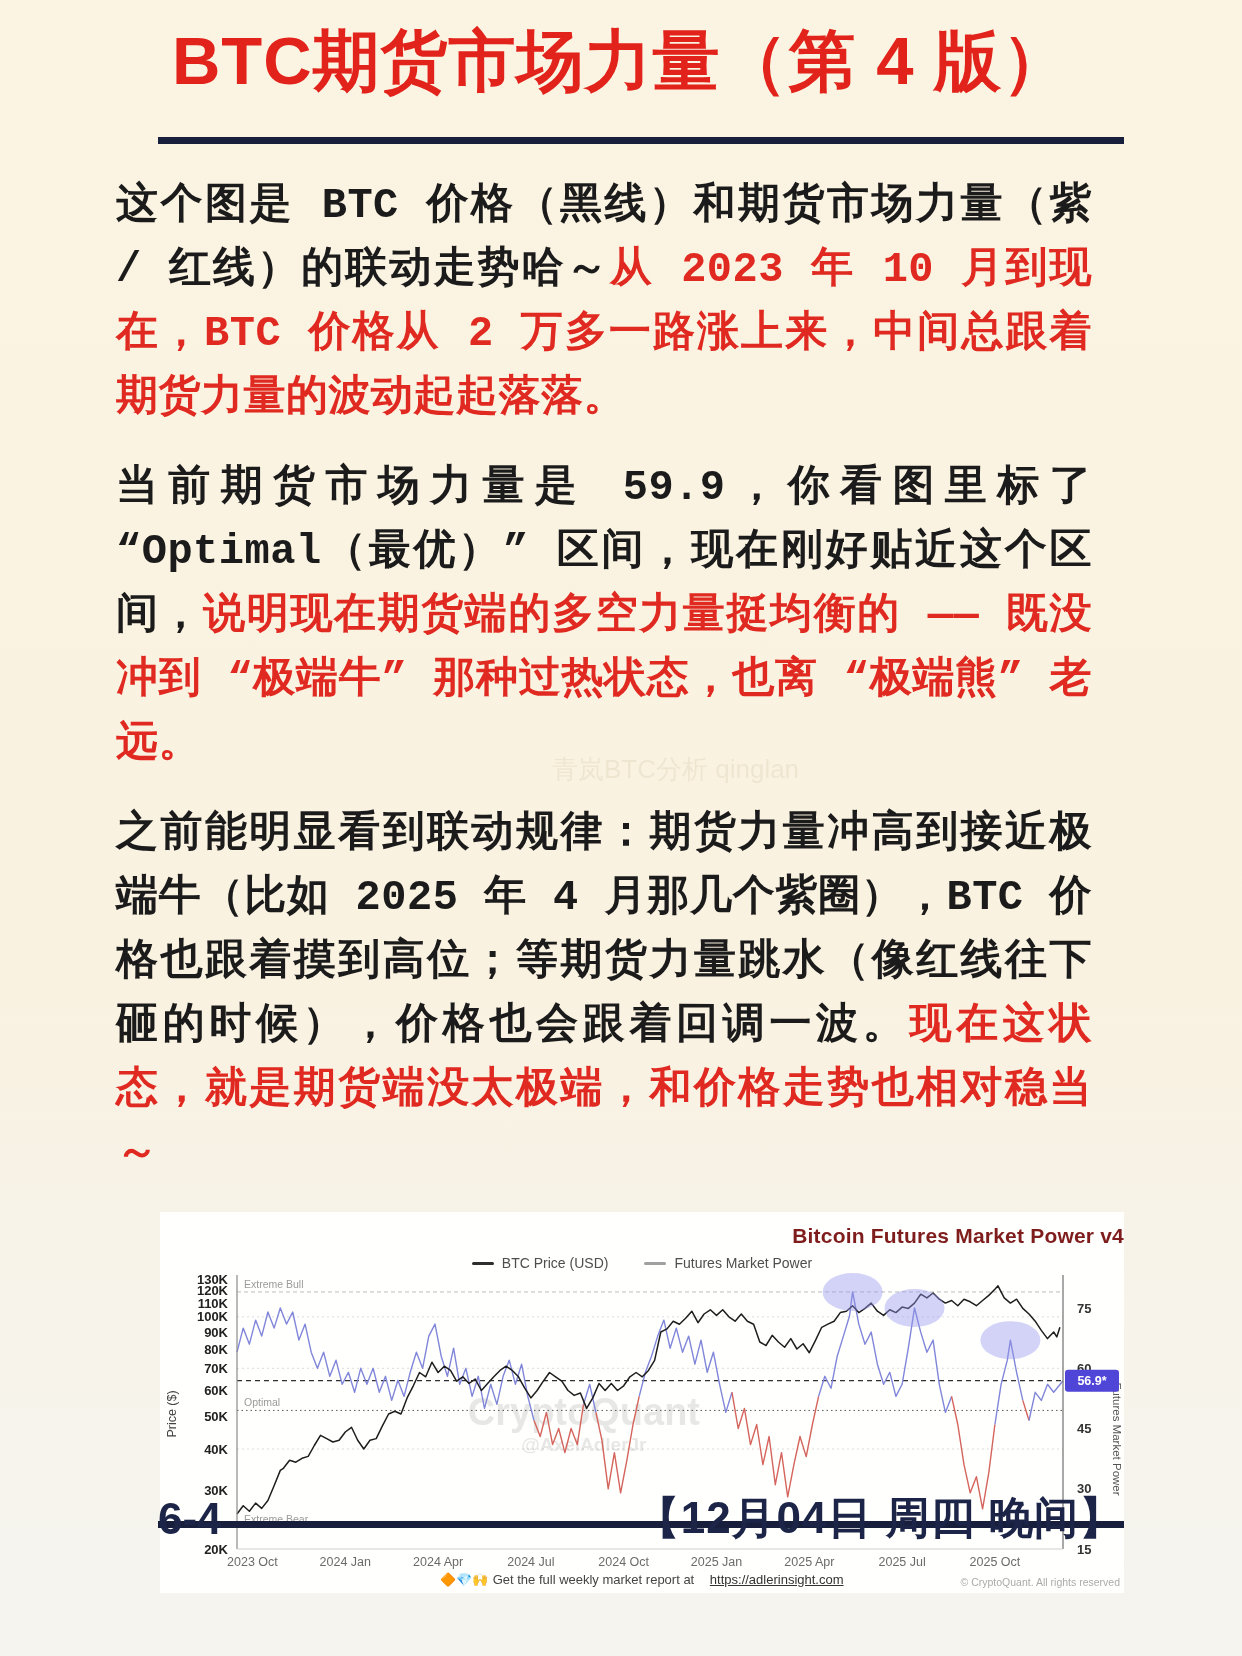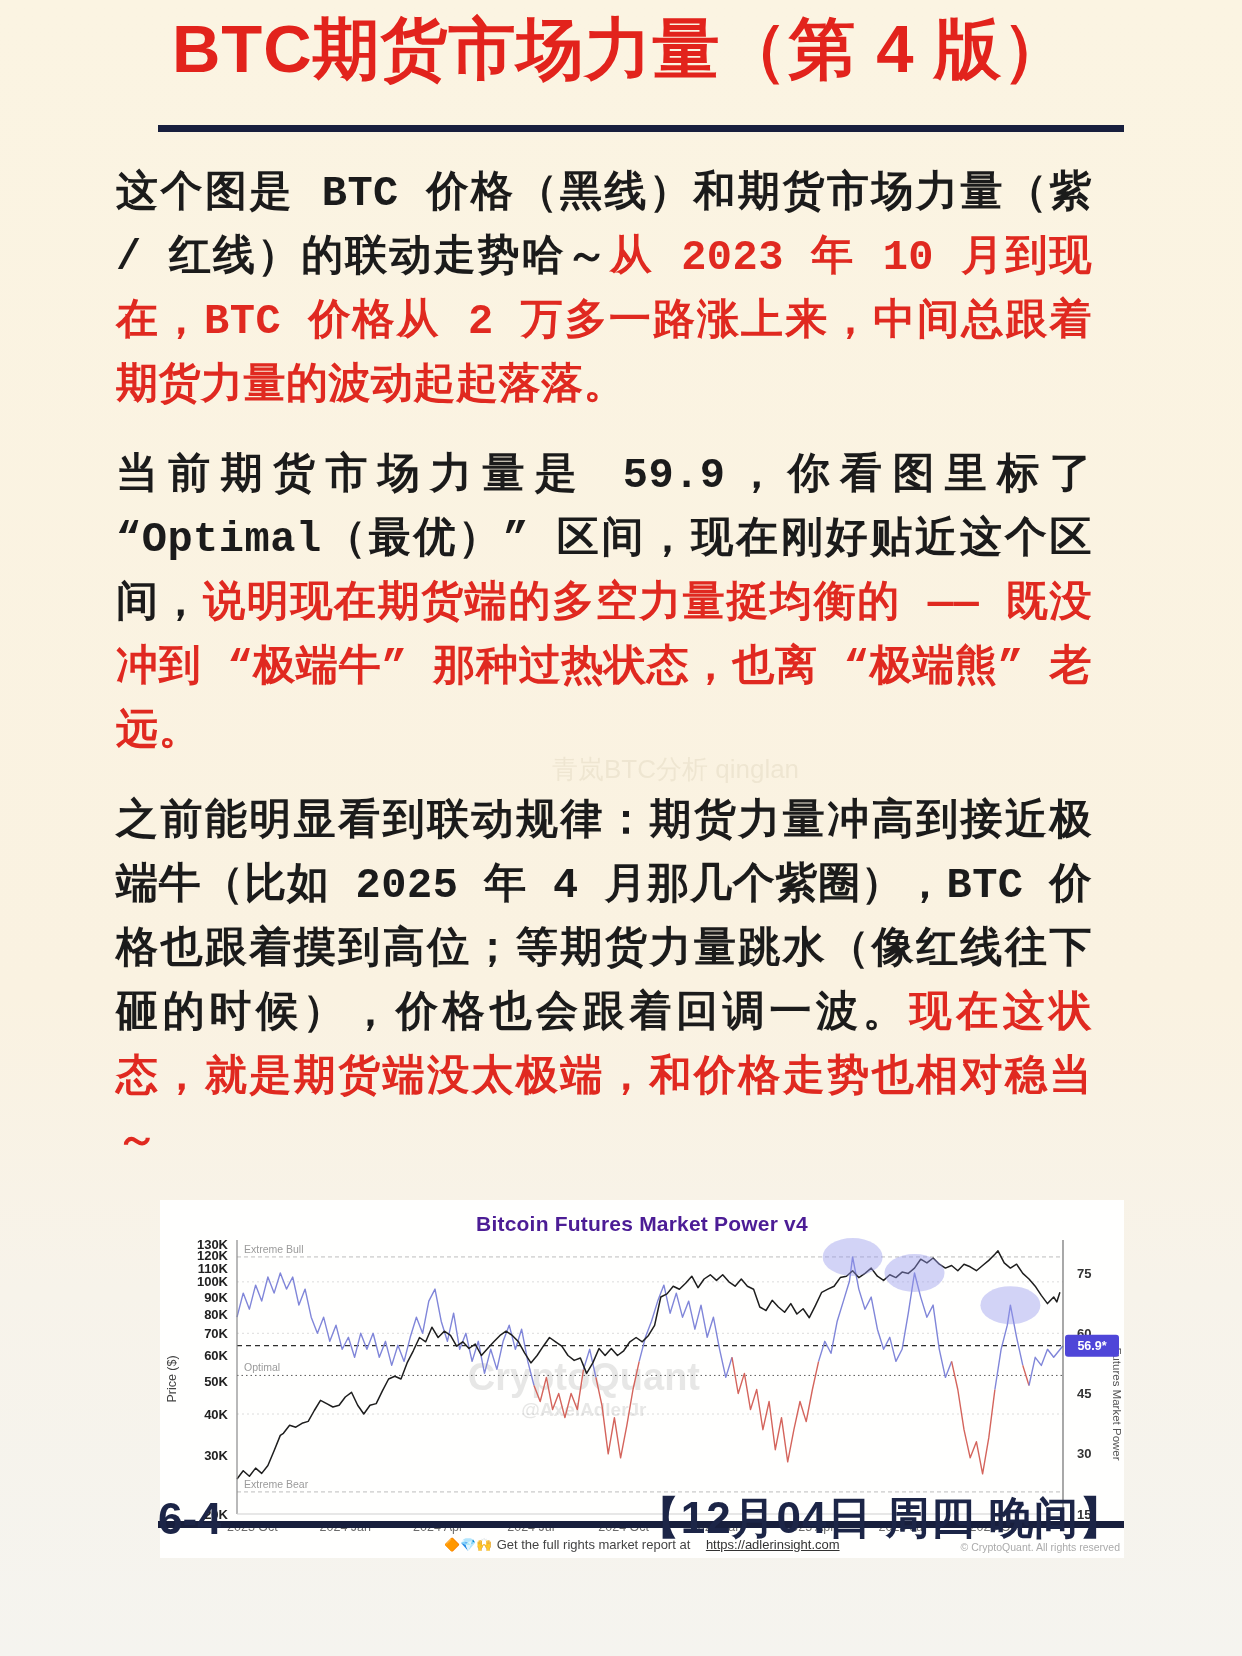--- a/index.html
+++ b/index.html
@@ -1,29 +1,29 @@
 <!DOCTYPE html>
 <html><head>
 <meta charset="utf-8">
 <style>
   html,body{margin:0;padding:0;background:#e9e9e9;}
   .page{position:relative;width:1242px;height:1656px;margin:0 auto;overflow:hidden;
     background:linear-gradient(180deg,#fbf4e2 0%,#faf2e1 60%,#f7f3ea 78%,#f5f4ef 100%);
     font-family:"Liberation Sans","DejaVu Sans",sans-serif;}
-  .title{margin:4px;text-align:center;font-size:67px;font-weight:800;
+  .title{margin:16px;text-align:center;font-size:67px;font-weight:800;
     color:#e2231c;letter-spacing:1px;}
   .rule{height:7px;background:#181f3d;margin:30px 0 0 158px;width:966px;}
   .content{margin:30px 150px 0 116px;font-family:Liberation Mono, monospace;}
   p.para{font-size:42px;line-height:64px;margin:0 0 26px 0;text-align:justify;
     color:#1b1b1b;font-weight:600;letter-spacing:0.5px;}
   .red{color:#e02920;}
   .page-watermark{position:absolute;top:752px;left:552px;font-size:26px;color:#8a7a4a;
     opacity:0.10;pointer-events:none;white-space:nowrap;}
   .chart-card{margin:0 0 0 160px;width:964px;background:#fffffe;padding-top:12px;}
-  .chart-title{text-align:center;font-size:21px;font-weight:700;color:#4c1d95;letter-spacing:0.2px;}
+  .chart-title{text-align:right;font-size:21px;font-weight:700;color:#7f1d1d;letter-spacing:0.2px;}
   .chart-legend{display:flex;justify-content:center;gap:36px;margin-top:7px;font-size:14px;
     color:#4e4e4e;align-items:center;height:16px;}
   .legend-item{display:flex;align-items:center;}
   .swatch{display:inline-block;width:22px;height:3px;margin-right:8px;border-radius:2px;}
   svg{display:block;}
   .chart-foot{position:relative;height:22px;font-size:13px;color:#444;}
   .foot-center{position:absolute;left:50%;transform:translateX(-50%);top:1px;white-space:nowrap;}
   .foot-link{text-decoration:underline;color:#333;cursor:pointer;padding-left:12px;}
   .foot-right{position:absolute;right:4px;top:5px;font-size:10.5px;color:#ababab;white-space:nowrap;}
   .rule2{position:absolute;top:1521px;left:158px;width:966px;height:7px;background:#181f3d;}
@@ -44,20 +44,30 @@
   <div class="content">
     <p class="para"><span>这个图是 BTC 价格（黑线）和期货市场力量（紫 / 红线）的联动走势哈～</span><span class="red">从 2023 年 10 月到现在，BTC 价格从 2 万多一路涨上来，中间总跟着期货力量的波动起起落落。</span></p>
     <p class="para"><span>当前期货市场力量是 59.9，你看图里标了 “Optimal（最优）” 区间，现在刚好贴近这个区间，</span><span class="red">说明现在期货端的多空力量挺均衡的 —— 既没冲到 “极端牛” 那种过热状态，也离 “极端熊” 老远。</span></p>
     <p class="para"><span>之前能明显看到联动规律：期货力量冲高到接近极端牛（比如 2025 年 4 月那几个紫圈），BTC 价格也跟着摸到高位；等期货力量跳水（像红线往下砸的时候），价格也会跟着回调一波。</span><span class="red">现在这状态，就是期货端没太极端，和价格走势也相对稳当～</span></p>
   </div>
 
   <div class="page-watermark">青岚BTC分析 qinglan</div>
 
   <div class="chart-card">
     <div class="chart-title">Bitcoin Futures Market Power v4</div>
+    <div class="chart-legend">
+      <span class="legend-item">
+          <span class="swatch" style="background: rgb(46, 46, 46);"></span>
+          <span>BTC Price (USD)</span>
+        </span>
+      <span class="legend-item">
+          <span class="swatch" style="background: rgb(160, 160, 160);"></span>
+          <span>Futures Market Power</span>
+        </span>
+    </div>
     <svg id="plot" width="964" height="300" viewBox="0 0 964 300">
         <line x1="77" x2="903" y1="45.84499894293421" y2="45.84499894293421" stroke="#dcdcdc" stroke-width="1" stroke-dasharray="2,3"></line>
         <line x1="77" x2="903" y1="97.29393732533715" y2="97.29393732533715" stroke="#dcdcdc" stroke-width="1" stroke-dasharray="2,3"></line>
         <line x1="77" x2="903" y1="178.01628320521797" y2="178.01628320521797" stroke="#dcdcdc" stroke-width="1" stroke-dasharray="2,3"></line>
         <line x1="77" x2="903" y1="20.933333333333337" y2="20.933333333333337" stroke-width="1" stroke="#bdbdbd" stroke-dasharray="4,3"></line>
         <text x="84" y="16.933333333333337" font-size="10.5" fill="#9b9b9b" text-anchor="start">Extreme Bull</text>
         <line x1="77" x2="903" y1="139.425" y2="139.425" stroke-width="1" stroke="#5a5a5a" stroke-dasharray="1.5,3"></line>
         <text x="84" y="135.425" font-size="10.5" fill="#9b9b9b" text-anchor="start">Optimal</text>
         <line x1="77" x2="903" y1="255.90833333333333" y2="255.90833333333333" stroke-width="1" stroke="#bdbdbd" stroke-dasharray="4,3"></line>
         <text x="84" y="251.90833333333333" font-size="10.5" fill="#9b9b9b" text-anchor="start">Extreme Bear</text>
@@ -107,21 +117,21 @@
         <text x="556.5131086142321" y="295" font-size="12.5" fill="#6b6b6b" text-anchor="middle">2025 Jan</text>
         <text x="649.3220973782771" y="295" font-size="12.5" fill="#6b6b6b" text-anchor="middle">2025 Apr</text>
         <text x="742.131086142322" y="295" font-size="12.5" fill="#6b6b6b" text-anchor="middle">2025 Jul</text>
         <text x="834.940074906367" y="295" font-size="12.5" fill="#6b6b6b" text-anchor="middle">2025 Oct</text>
         <text x="0" y="0" font-size="12.5" fill="#444" text-anchor="middle" transform="translate(16,143) rotate(-90)">Price ($)</text>
         <text x="0" y="0" font-size="11.5" fill="#555" text-anchor="middle" transform="translate(953,168) rotate(90)">Futures Market Power</text>
         <rect x="905" y="98.70166666666665" width="54" height="22" rx="3" fill="#4f46d8"></rect>
         <text x="932" y="114.20166666666665" font-size="12.5" fill="#fff" text-anchor="middle" font-weight="bold">56.9*</text>
       </svg>
     <div class="chart-foot">
-      <span class="foot-center"><span>🔶💎🙌</span> <span>Get the full rights market report at </span><span class="foot-link">https://adlerinsight.com</span></span>
+      <span class="foot-center"><span>🔶💎🙌</span> <span>Get the full weekly market report at </span><span class="foot-link">https://adlerinsight.com</span></span>
       <span class="foot-right">© CryptoQuant. All rights reserved</span>
     </div>
   </div>
 
   <div class="rule2"></div>
   <div class="page-footer">
     <span class="pf-left">6-4</span>
     <span class="pf-center">【12月04日 周四 晚间】</span>
   </div>
 

